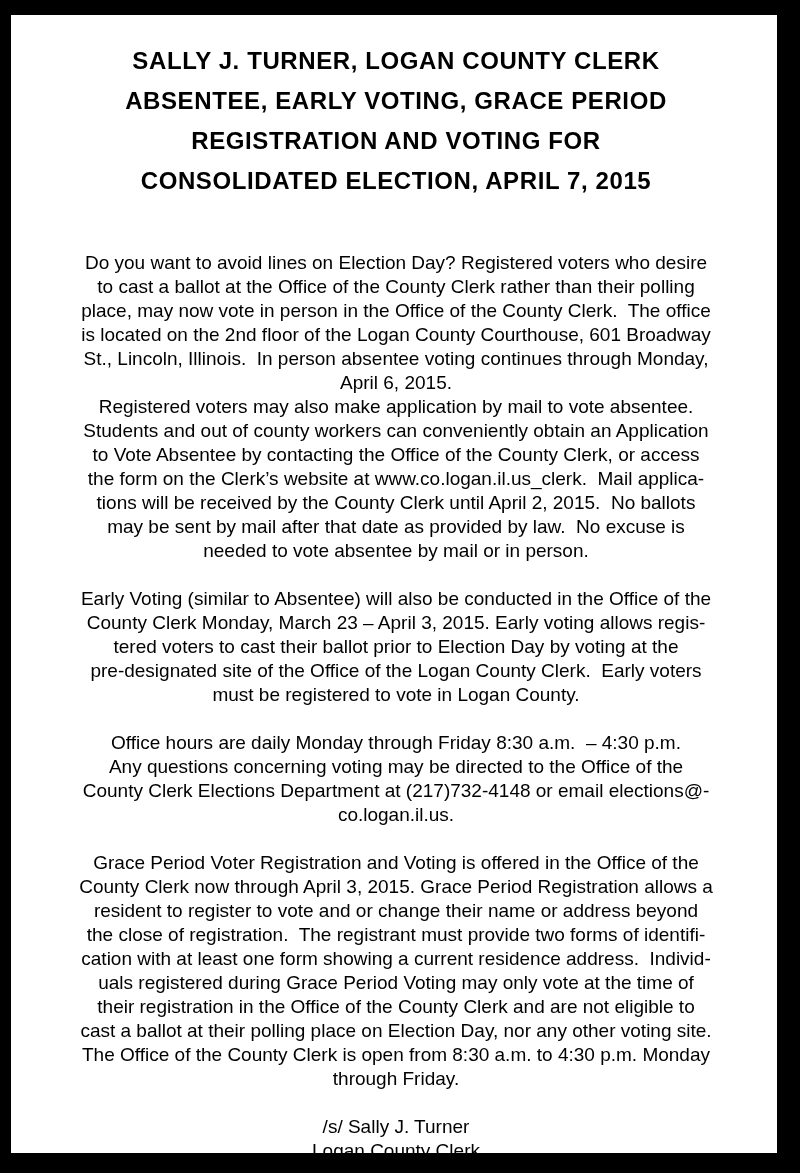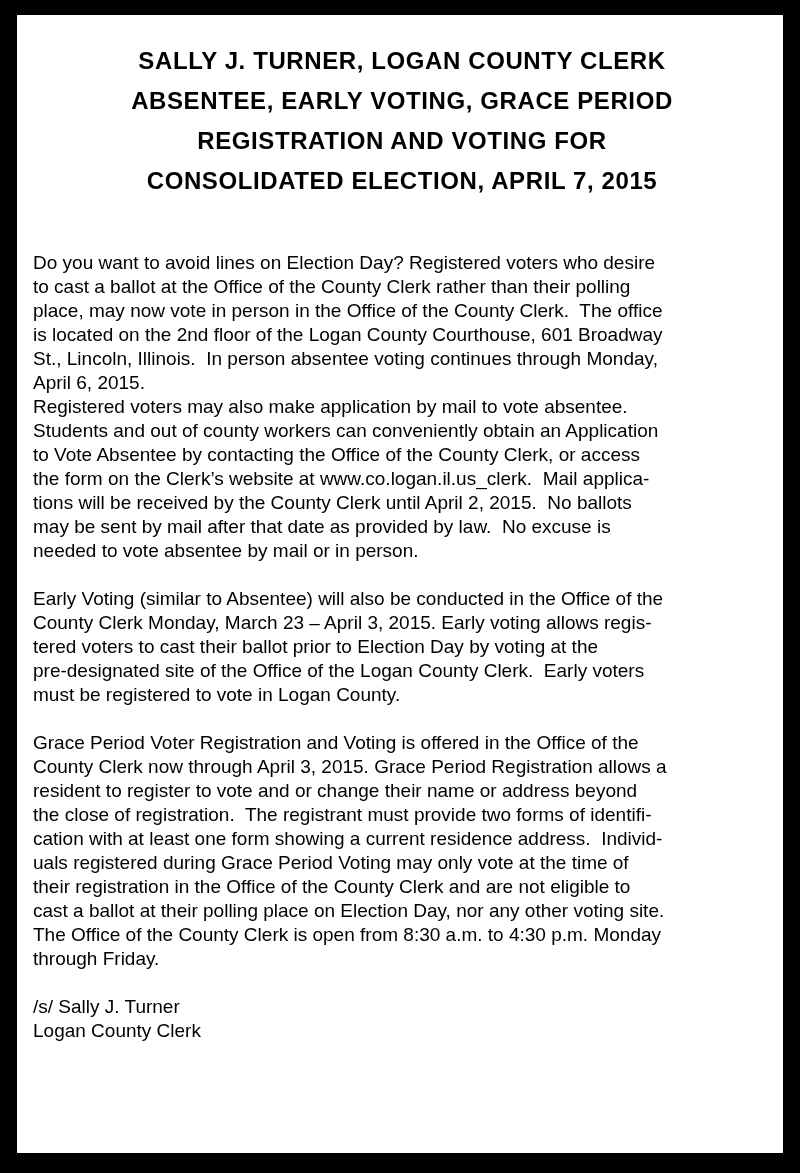--- a/index.html
+++ b/index.html
@@ -10,41 +10,42 @@
       width: 800px;
       height: 1173px;
       background: #000000;
       font-family: "Liberation Sans", "DejaVu Sans", sans-serif;
       color: #000000;
       overflow: hidden;
       position: relative;
     }
     .page {
       position: absolute;
-      left: 17px;
+      left: 11px;
       top: 15px;
       width: 766px;
       height: 1138px;
       background: #ffffff;
       box-sizing: border-box;
       padding: 14px 12px 18px 16px;
     }
     .heading {
       margin-top: 12px;
       text-align: center;
       font-weight: bold;
       font-size: 24px;
       line-height: 40px;
       letter-spacing: 0.6px;
       white-space: pre-wrap;
     }
     .body-text {
       margin-top: 50px;
       font-size: 19px;
       line-height: 24px;
+      text-align: center;
     }
     .para {
       margin: 0 0 24px 0;
       white-space: pre-wrap;
     }
     .para:last-child {
       margin-bottom: 0;
     }
     .signature {
       margin-top: 9px;
@@ -73,20 +74,24 @@
 tions will be received by the County Clerk until April 2, 2015.  No ballots
 may be sent by mail after that date as provided by law.  No excuse is
 needed to vote absentee by mail or in person.</p>
 
     <p class="para">Early Voting (similar to Absentee) will also be conducted in the Office of the
 County Clerk Monday, March 23 – April 3, 2015. Early voting allows regis-
 tered voters to cast their ballot prior to Election Day by voting at the
 pre-designated site of the Office of the Logan County Clerk.  Early voters
 must be registered to vote in Logan County.</p>
 
+    <p class="para">Office hours are daily Monday through Friday 8:30 a.m.  – 4:30 p.m.
+Any questions concerning voting may be directed to the Office of the
+County Clerk Elections Department at (217)732-4148 or email elections@-
+co.logan.il.us.</p>
 
     <p class="para">Grace Period Voter Registration and Voting is offered in the Office of the
 County Clerk now through April 3, 2015. Grace Period Registration allows a
 resident to register to vote and or change their name or address beyond
 the close of registration.  The registrant must provide two forms of identifi-
 cation with at least one form showing a current residence address.  Individ-
 uals registered during Grace Period Voting may only vote at the time of
 their registration in the Office of the County Clerk and are not eligible to
 cast a ballot at their polling place on Election Day, nor any other voting site.
 The Office of the County Clerk is open from 8:30 a.m. to 4:30 p.m. Monday

